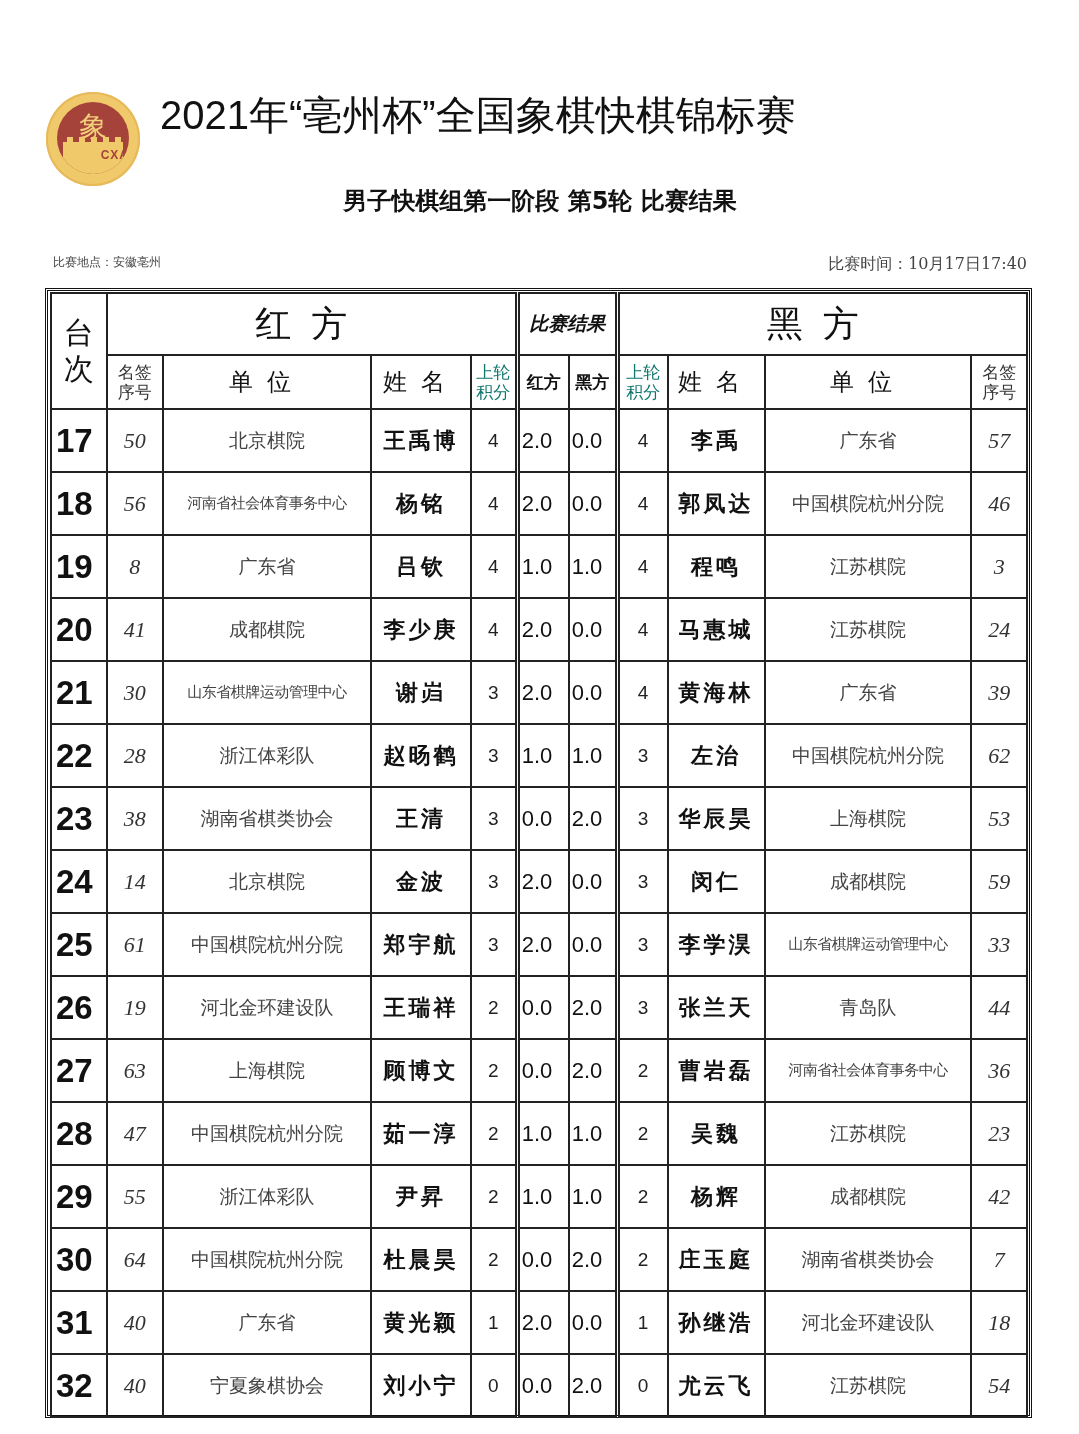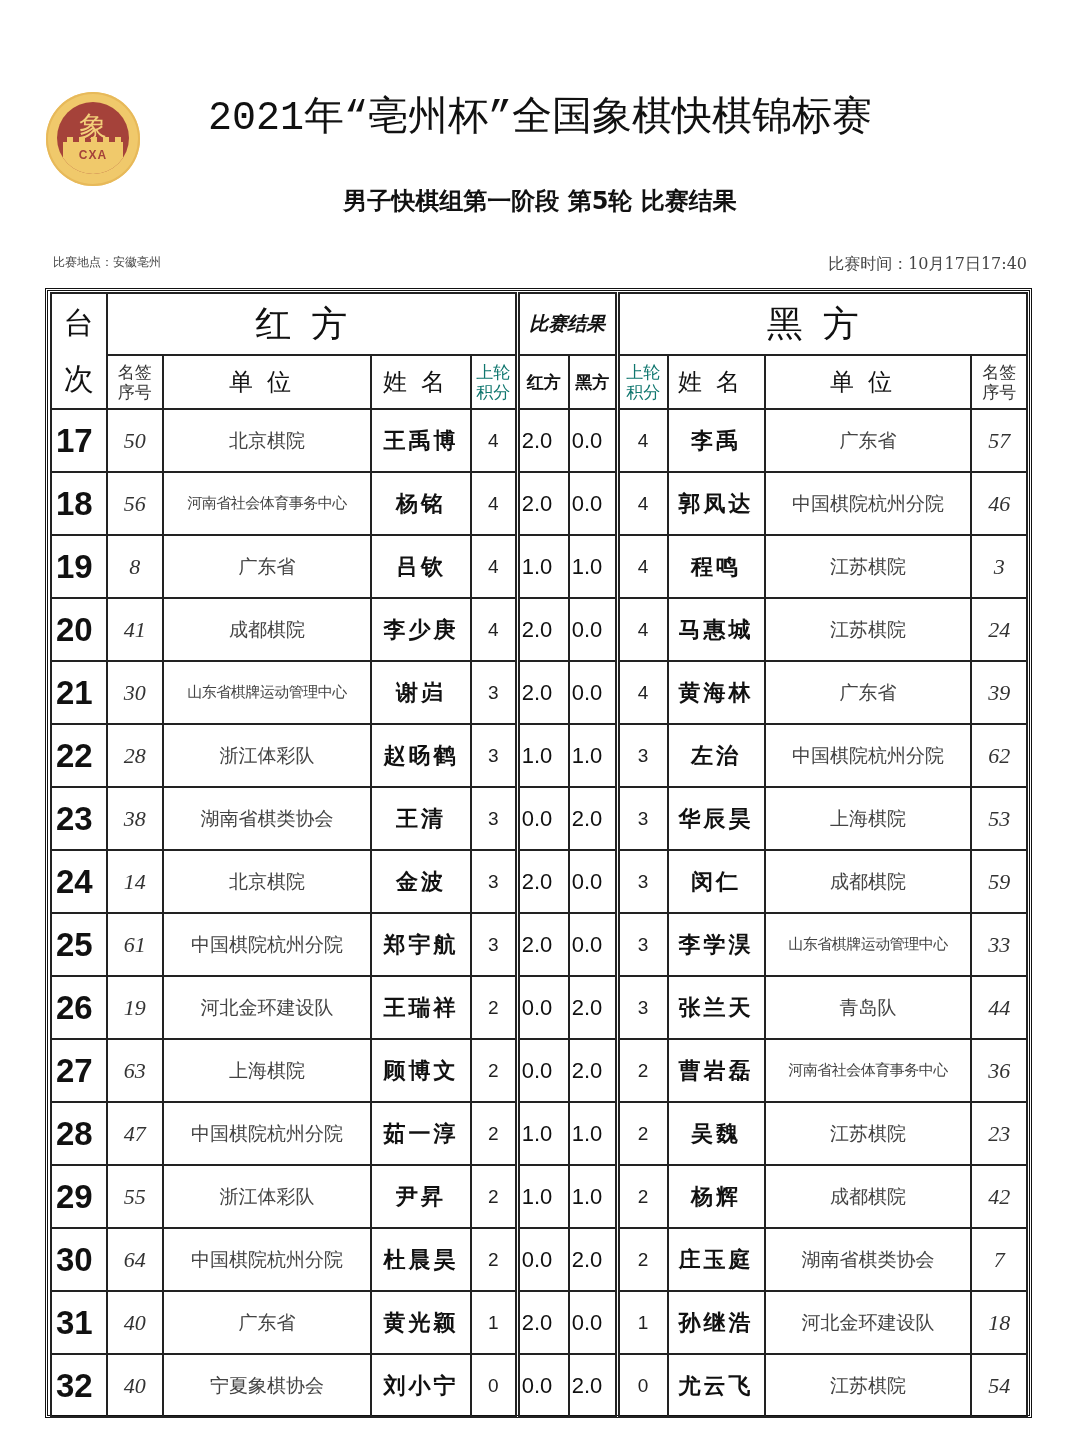--- a/index.html
+++ b/index.html
@@ -17,26 +17,26 @@
   }
   .logo .glyph {
     position: absolute; left: 0; right: 0; top: 6px; text-align: center; font-size: 28px;
     color: #f3d07a; font-family: "DejaVu Serif", serif;
   }
   .logo .wall {
     position: absolute; left: 6px; right: 6px; bottom: 0; height: 32px; background: #f0c96b;
   }
   .logo .wall .crenel { position: absolute; top: -5px; width: 6px; height: 6px; background: #f0c96b; }
   .logo .cxa {
-    position: absolute; left: 0; right: 0; bottom: 12px; text-align: center; font-size: 12px; font-weight: bold;
+    position: absolute; left: 0; right: 0; bottom: 12px; text-align: right; font-size: 12px; font-weight: bold;
     color: #a5423a; letter-spacing: 1px; font-family: "Liberation Sans", sans-serif;
   }
   .title {
-    position: absolute; left: 160px; top: 88px; width: 760px; text-align: center;
-    font-family: Liberation Mono, monospace; font-size: 40px; letter-spacing: 0px; color: #111;
+    position: absolute; left: 160px; top: 88px; width: 760px; 
+    font-family: Liberation Sans, sans-serif; font-size: 40px; letter-spacing: 0px; color: #111;
   }
   .subtitle {
     position: absolute; left: 160px; top: 185px; width: 760px; text-align: center;
     font-family: "DejaVu Sans", sans-serif; font-weight: bold; font-size: 24px; color: #111;
   }
   .meta-left {
     position: absolute; left: 53px; top: 254px; font-size: 12px; color: #444; font-family: "DejaVu Serif", serif;
   }
   .meta-right {
     position: absolute; right: 52px; top: 254px; font-size: 16px; color: #444; font-family: "DejaVu Serif", serif;
@@ -49,21 +49,21 @@
   }
   table.results {
     position: absolute; left: 50px; top: 292px; border-collapse: collapse; table-layout: fixed;
     width: 978px;
   }
   table.results td {
     border: 2px solid #222; padding: 0; text-align: center; vertical-align: middle; overflow: hidden; white-space: nowrap;
   }
   .h-side { height: 60px; font-size: 36px; font-family: "DejaVu Serif", serif; letter-spacing: 20px; }
   .h-result { font-size: 19px; font-weight: bold; font-style: italic; }
-  .h-tai { font-size: 30px; line-height: 56px; border-radius: 7px; }
+  .h-tai { font-size: 30px; line-height: 36px; border-radius: 7px; }
   .h-small { font-size: 17px; line-height: 20px; color: #333; }
   .h-small.grey { color: #0f766e; }
   .h-mid { font-size: 24px; letter-spacing: 14px; }
   .h-res2 { font-size: 17px; font-weight: bold; }
   tr.hdr2 td { height: 52px; }
   tr.row td { height: 61px; }
   .c-board { font-family: "Liberation Sans", sans-serif; font-weight: bold; font-size: 33px; text-align: left !important; padding-left: 4px !important; }
   .c-seq { font-family: "Liberation Serif", serif; font-style: italic; font-size: 22px; color: #333; }
   .c-unit { font-family: "DejaVu Sans", sans-serif; font-size: 19px; color: #444; }
   .c-unit.long { font-size: 15px; letter-spacing: -0.5px; }

